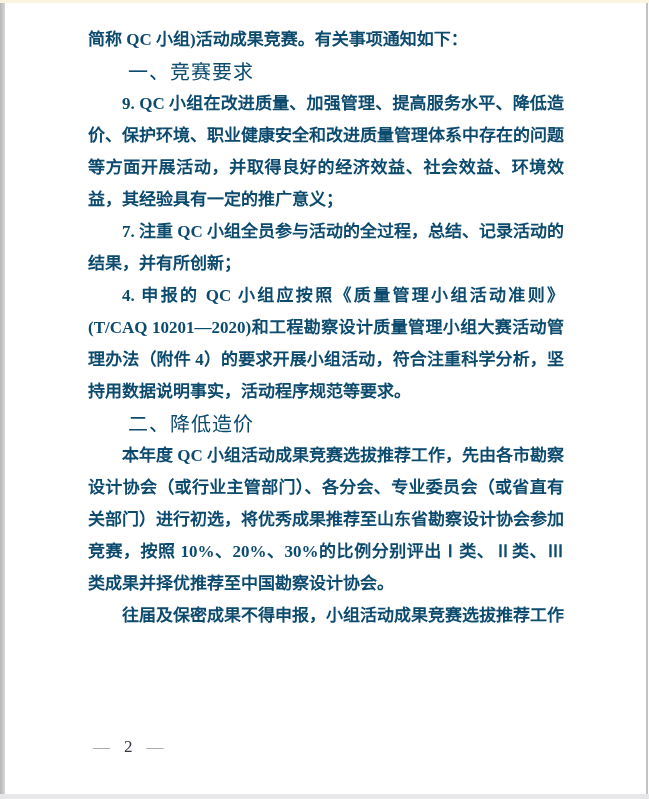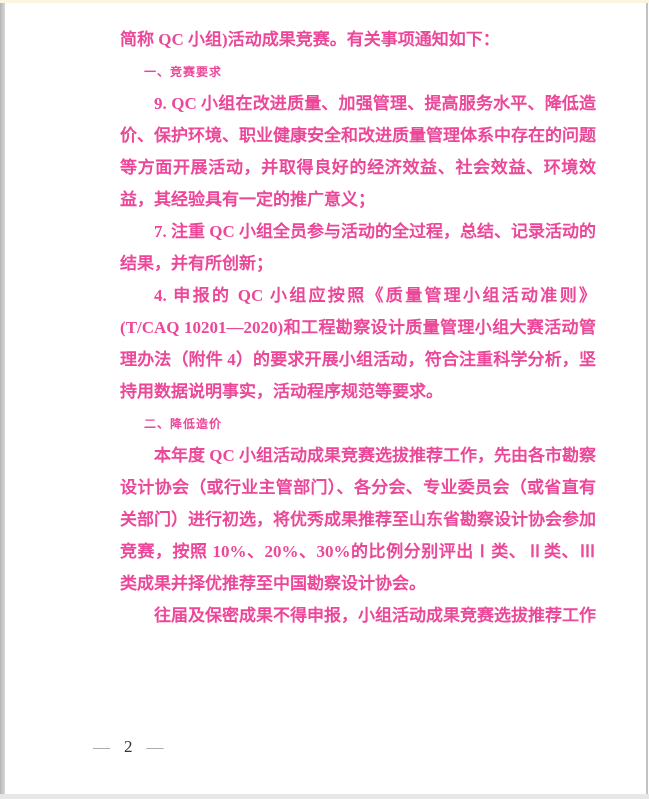--- a/index.html
+++ b/index.html
@@ -39,42 +39,41 @@
     left: 0; bottom: 0;
     width: 649px; height: 5px;
     background: #e7e7e9;
   }
   
   .content {
     position: absolute;
     left: 88px;
     top: 24px;
     width: 476px;
-    color: #ec4899;
+    color: #0c4a6e;
     font-size: 17px;
     line-height: 32px;
     font-weight: bold;
     text-align: justify;
-    margin-left: 32px;
   }
   .content p {
     margin: 0;
     padding: 0;
     text-indent: 2em;
   }
   .content p.continuation {
     text-indent: 0;
   }
   .sec-heading {
     margin: 0;
     padding: 0;
-    font-size: 12px;
+    font-size: 20px;
     line-height: 32px;
     text-indent: 2em;
-    font-weight: bold;
+    font-weight: normal;
     font-family: "Liberation Sans", sans-serif;
     letter-spacing: 1px;
     text-align: left;
   }
   
   .footer {
     position: absolute;
     left: 93px;
     top: 736px;
     font-size: 17px;

